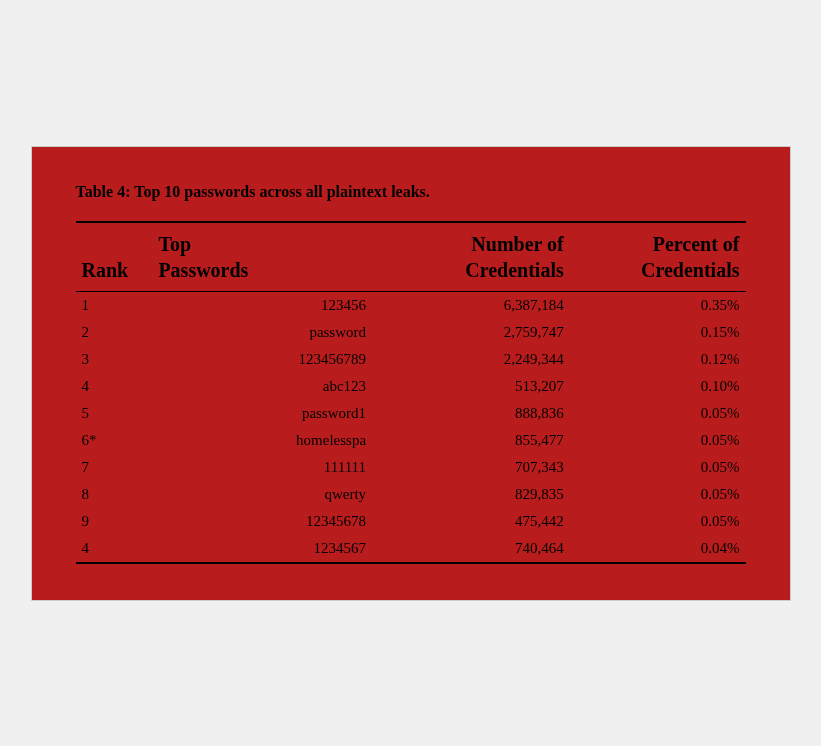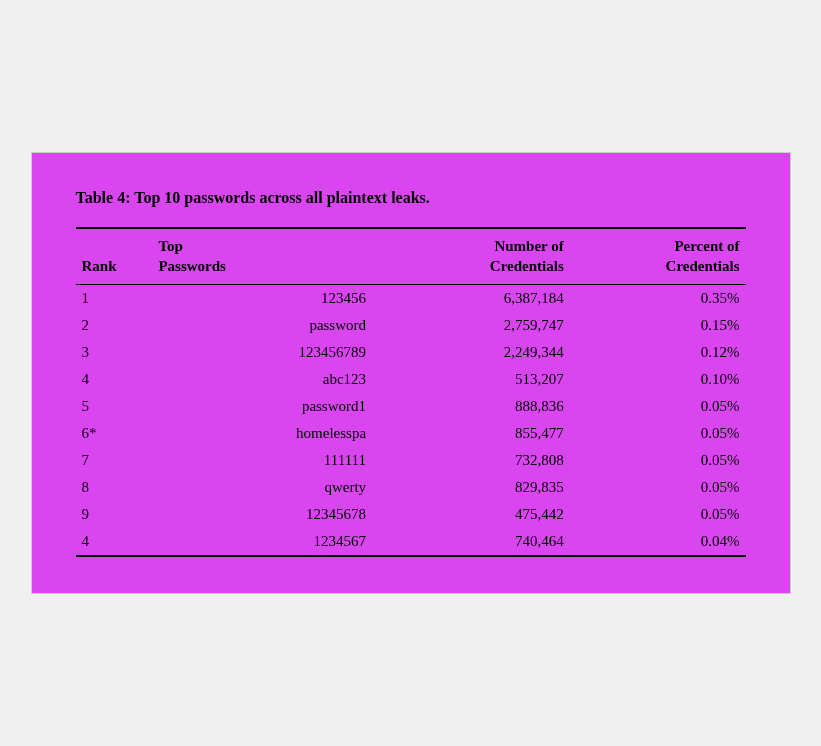--- a/index.html
+++ b/index.html
@@ -11,21 +11,21 @@
     body {
       background: #f0f0f0;
       display: flex;
       justify-content: center;
       align-items: center;
       min-height: 100vh;
       font-family: Georgia, 'Times New Roman', serif;
     }
 
     .card {
-      background: #d946ef;
+      background: #b91c1c;
       width: 760px;
       padding: 36px 44px 36px 44px;
       border: 1px solid #cccccc;
     }
 
     .table-title {
       font-size: 16px;
       font-weight: bold;
       margin-bottom: 20px;
       color: #000000;
@@ -42,21 +42,21 @@
 
     .header-border-bottom {
       border-bottom: 1.5px solid #000000;
     }
 
     .bottom-border {
       border-bottom: 2px solid #000000;
     }
 
     thead tr th {
-      font-size: 15px;
+      font-size: 20px;
       font-weight: bold;
       padding: 8px 6px 8px 6px;
       color: #000000;
       vertical-align: bottom;
       line-height: 1.3;
     }
 
     thead tr th.col-rank {
       text-align: left;
       width: 70px;
@@ -167,21 +167,21 @@
         </tr>
         <tr>
           <td class="col-rank">6*</td>
           <td class="col-passwords">homelesspa</td>
           <td class="col-num-creds">855,477</td>
           <td class="col-pct-creds">0.05%</td>
         </tr>
         <tr>
           <td class="col-rank">7</td>
           <td class="col-passwords">111111</td>
-          <td class="col-num-creds">732,808</td>
+          <td class="col-num-creds">707,343</td>
           <td class="col-pct-creds">0.05%</td>
         </tr>
         <tr>
           <td class="col-rank">8</td>
           <td class="col-passwords">qwerty</td>
           <td class="col-num-creds">829,835</td>
           <td class="col-pct-creds">0.05%</td>
         </tr>
         <tr>
           <td class="col-rank">9</td>

